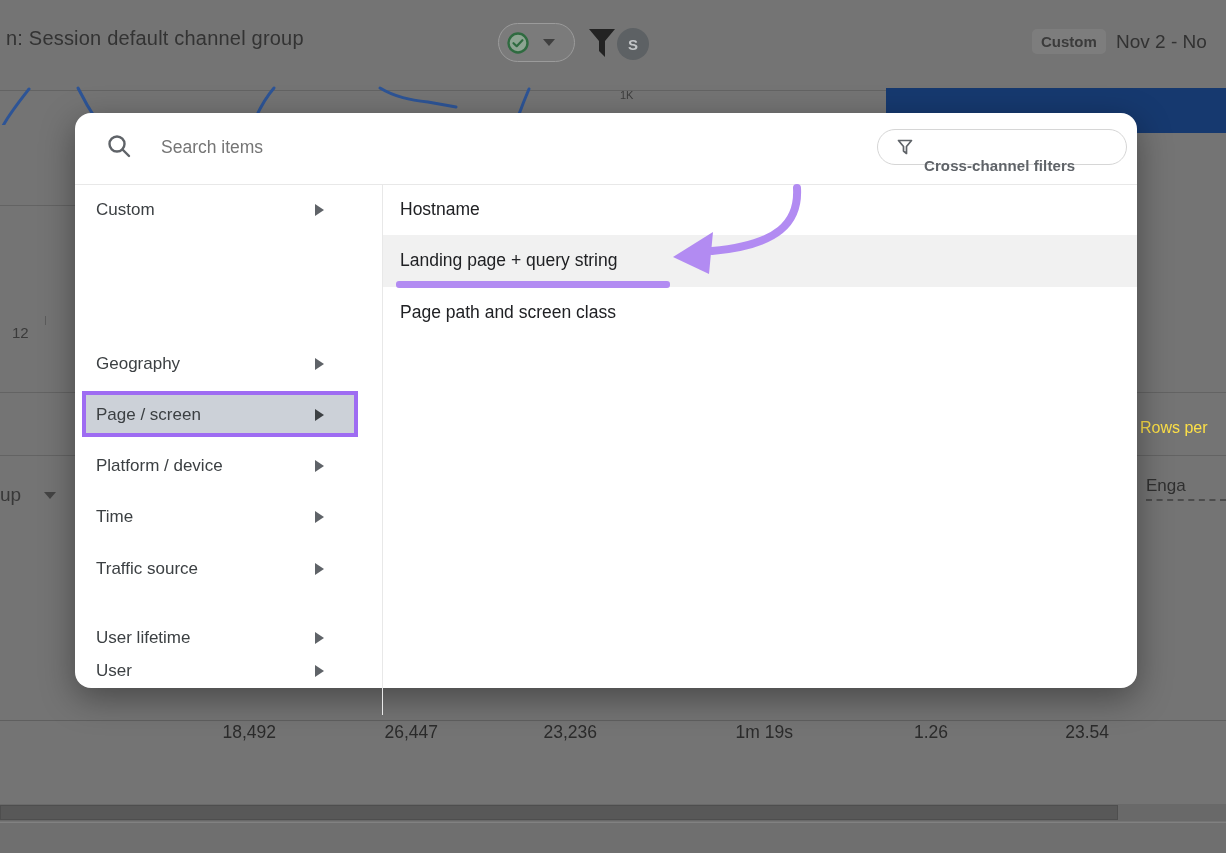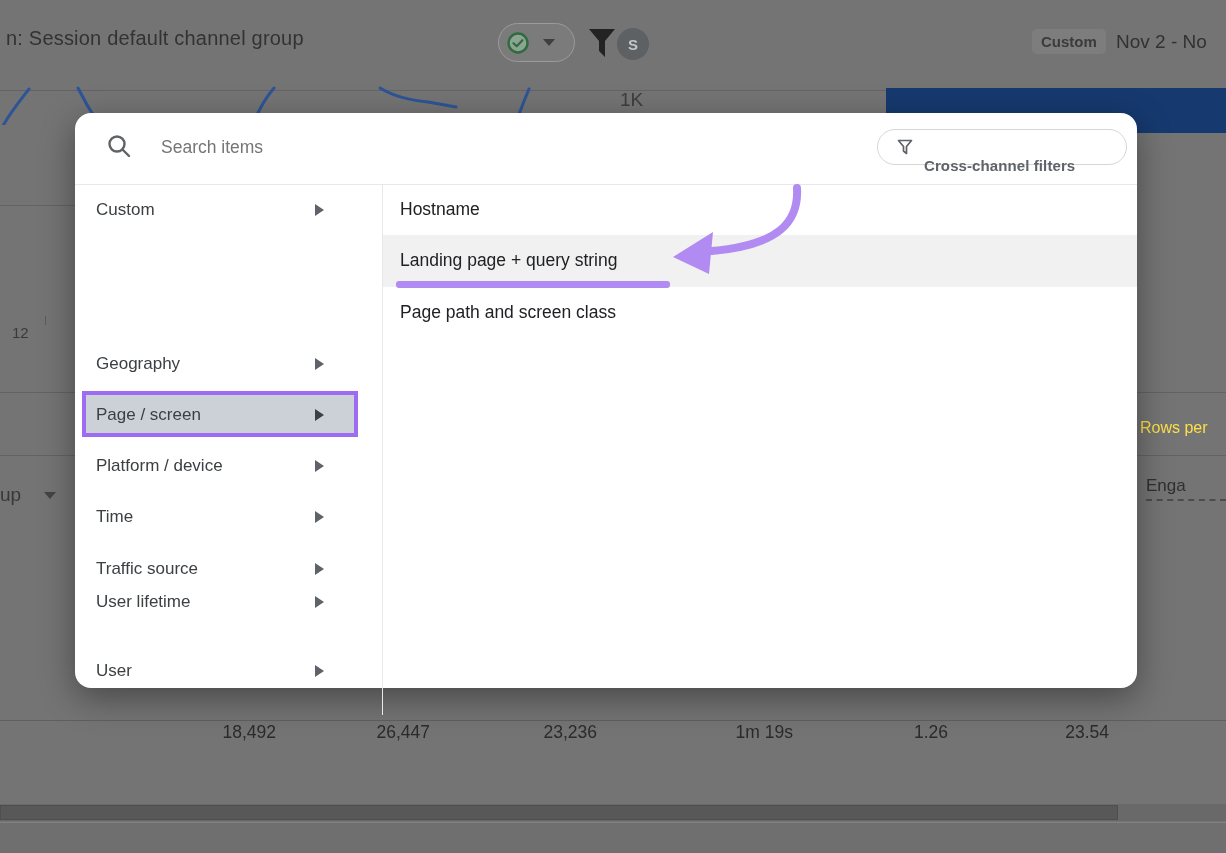--- a/index.html
+++ b/index.html
@@ -18,21 +18,21 @@
     border-radius:20px; background:rgba(255,255,255,.05); display:flex; align-items:center; padding-left:7px; gap:13px; }
   #caret-down { width:0; height:0; border-left:6px solid transparent; border-right:6px solid transparent; border-top:7px solid #3f3f3f; }
   #avatar { left:617px; top:28px; width:32px; height:32px; border-radius:50%; background:#5d6164;
     color:#c3c6c8; font-size:15px; font-weight:bold; display:flex; align-items:center; justify-content:center; }
   #date-label-box { left:1032px; top:29px; padding:4px 9px; background:rgba(255,255,255,.07); border-radius:5px;
     font-size:15px; font-weight:bold; color:#3b3b3b; }
   #date-range { left:1116px; top:31px; font-size:19px; color:#323232; }
 
   .bg-line { background:#636363; height:1px; }
   #blue-bar { left:886px; top:88px; width:340px; height:45px; background:#16396f; }
-  #chart-1k { left:620px; top:89px; font-size:19px; color:#3d3d3d; }
+  #chart-1k { left:620px; top:89px; font-size:11px; color:#3d3d3d; }
   #axis-12 { left:12px; top:324px; font-size:15px; color:#3a3a3a; }
   #axis-tick { left:45px; top:316px; width:1px; height:9px; background:#5c5c5c; }
   #col-header-frag { left:0px; top:484px; font-size:19px; color:#383838; }
   #col-header-caret { left:44px; top:492px; width:0; height:0; border-left:6px solid transparent; border-right:6px solid transparent; border-top:7px solid #444; }
   #rows-per { left:1140px; top:419px; font-size:16px; color:#fde047; }
   #enga-frag { left:1146px; top:476px; font-size:17px; color:#303030; }
   #enga-dash { left:1146px; top:499px; width:80px; border-bottom:2px dashed #4c4c4c; }
 
   .tbl-val { top:722px; width:130px; text-align:right; font-size:17.5px; color:#2b2b2b; }
 
@@ -112,21 +112,21 @@
 <div class="abs bg-line" style="left:0; top:455px; width:1226px;"></div>
 
 <div class="abs" id="col-header-frag">up</div>
 <div class="abs" id="col-header-caret"></div>
 <div class="abs" id="rows-per">Rows per</div>
 <div class="abs" id="enga-frag">Enga</div>
 <div class="abs" id="enga-dash"></div>
 
 <div class="abs bg-line" style="left:0; top:720px; width:1226px; background:#5f5f5f;"></div>
 <div class="abs tbl-val" style="left:146px;">18,492</div>
-<div class="abs tbl-val" style="left:300px;">26,447</div>
+<div class="abs tbl-val" style="left:308px;">26,447</div>
 <div class="abs tbl-val" style="left:467px;">23,236</div>
 <div class="abs tbl-val" style="left:663px;">1m 19s</div>
 <div class="abs tbl-val" style="left:818px;">1.26</div>
 <div class="abs tbl-val" style="left:979px;">23.54</div>
 
 <div class="abs" id="scroll-track"></div>
 <div class="abs" id="scroll-thumb"></div>
 <div class="abs" id="bottom-line"></div>
 <div class="abs" id="bottom-strip"></div>
 
@@ -166,21 +166,21 @@
       <span class="arrow"></span>
     </div>
   <div class="abs menu-row" style="top:378.8px;">
       <span class="lbl">Time</span>
       <span class="arrow"></span>
     </div>
   <div class="abs menu-row" style="top:430.1px;">
       <span class="lbl">Traffic source</span>
       <span class="arrow"></span>
     </div>
-  <div class="abs menu-row" style="top:463px;">
+  <div class="abs menu-row" style="top:499px;">
       <span class="lbl">User lifetime</span>
       <span class="arrow"></span>
     </div>
   <div class="abs menu-row" style="top:532.7px;">
       <span class="lbl">User</span>
       <span class="arrow"></span>
     </div>
 
   <div class="abs item-row" style="top:71px;">
       <span class="lbl">Hostname</span>

